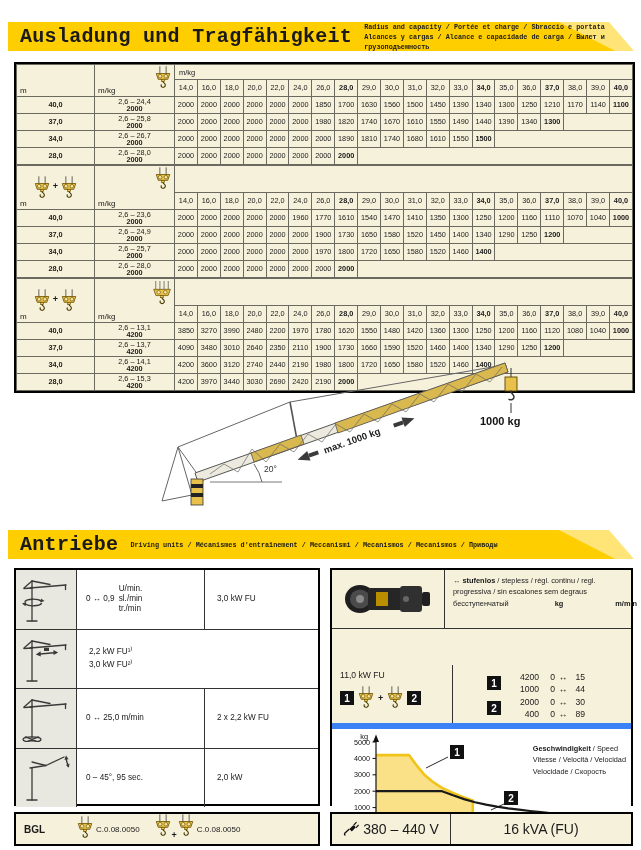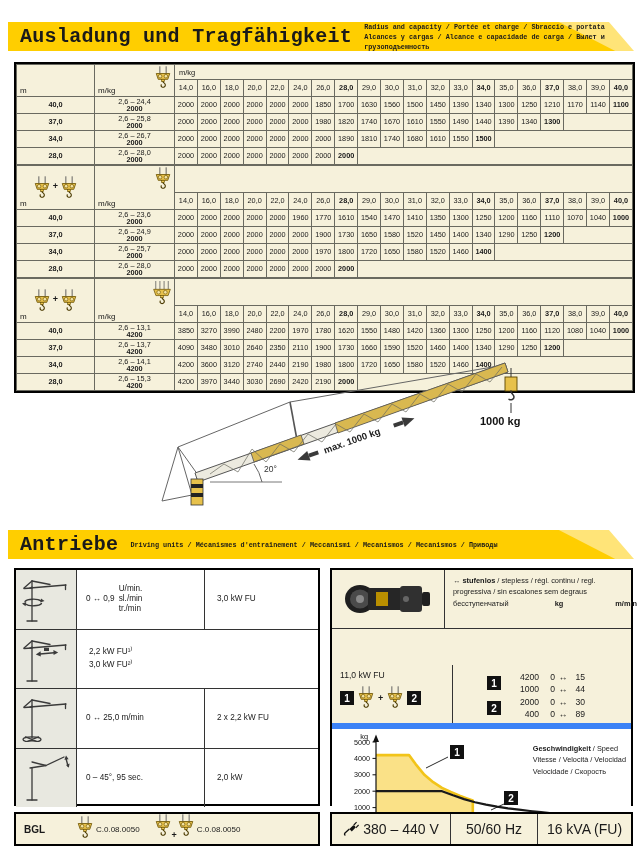--- a/index.html
+++ b/index.html
@@ -963,19 +963,16 @@
 <div id="footR">
   <div class="fcell fc1">
     <svg width="16" height="16" viewBox="0 0 20 20">
       <path d="M3 18 q-2 -1 -0.5 -3 L8 10" fill="none" stroke="#111" stroke-width="1.6"></path>
       <path d="M8 10 l3 3 4.5 -4.5 a2.6 2.6 0 0 0 -3 -3 Z" fill="#111"></path>
       <line x1="13.5" y1="5" x2="17" y2="1.5" stroke="#111" stroke-width="1.4"></line>
       <line x1="16" y1="8.5" x2="19.5" y2="5" stroke="#111" stroke-width="1.4"></line>
     </svg>
     <span>380 – 440 V</span>
   </div>
-  <div class="fcell fc2">
-      <span>50/60 Hz</span>
-    </div>
   <div class="fcell fc3">
       <span>16 kVA (FU)</span>
     </div>
 </div>
 
 </body></html>

